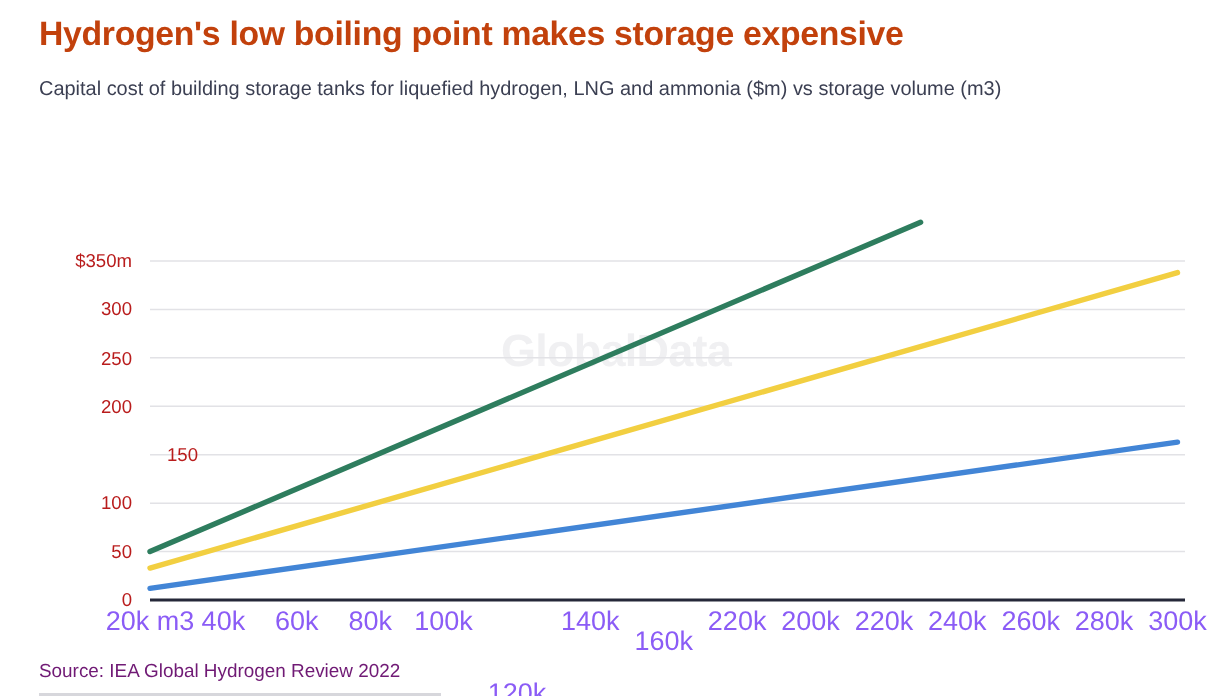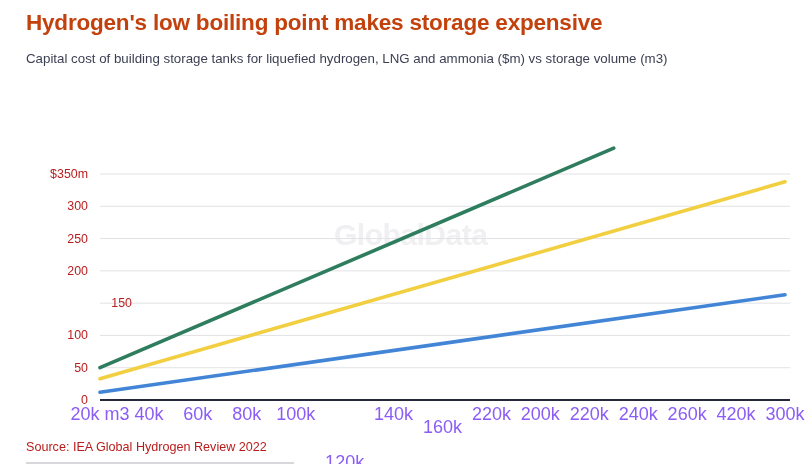--- a/index.html
+++ b/index.html
@@ -96,21 +96,21 @@
     color: #8b5cf6;
     white-space: nowrap;
     transform: translateX(-50%);
     top: 404px;
   }
   .source {
     position: absolute;
     left: 26px;
     top: 440px;
     font-size: 12.6px;
-    color: #b91c1c;
+    color: #701a75;
     white-space: nowrap;
   }
   .divider {
     position: absolute;
     left: 26px;
     top: 462px;
     width: 268px;
     height: 2px;
     background: #d7d7dc;
   }
@@ -161,20 +161,20 @@
       <div class="xlabel" style="left: 246.786px;">80k</div>
       <div class="xlabel" style="left: 295.714px;">100k</div>
       <div class="xlabel" style="left: 344.643px; margin-top: 48px;">120k</div>
       <div class="xlabel" style="left: 393.571px;">140k</div>
       <div class="xlabel" style="left: 442.5px; margin-top: 13px;">160k</div>
       <div class="xlabel" style="left: 491.429px;">220k</div>
       <div class="xlabel" style="left: 540.357px;">200k</div>
       <div class="xlabel" style="left: 589.286px;">220k</div>
       <div class="xlabel" style="left: 638.214px;">240k</div>
       <div class="xlabel" style="left: 687.143px;">260k</div>
-      <div class="xlabel" style="left: 736.071px;">420k</div>
+      <div class="xlabel" style="left: 736.071px;">280k</div>
       <div class="xlabel" style="left: 785px;">300k</div>
     </div>
 
   <div class="source">Source: IEA Global Hydrogen Review 2022</div>
   <div class="divider"></div>
 
 </div>
 
 </body></html>

